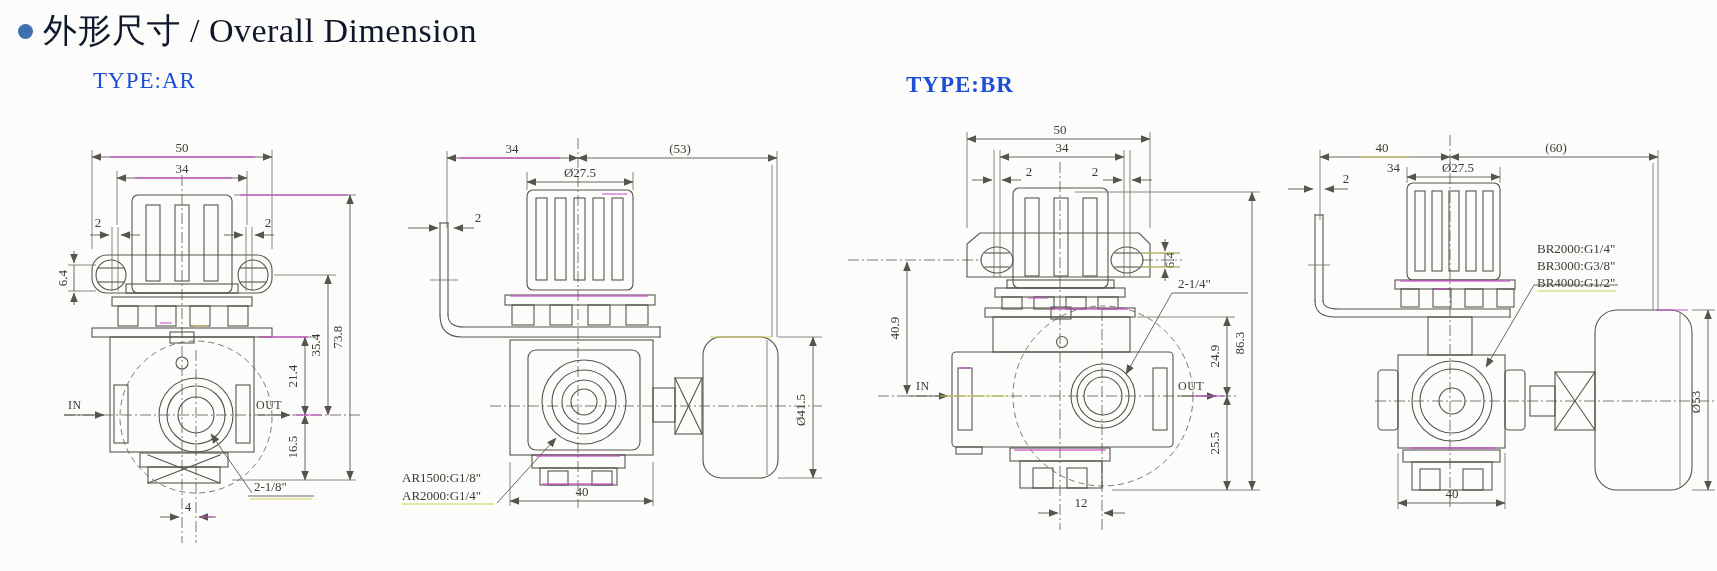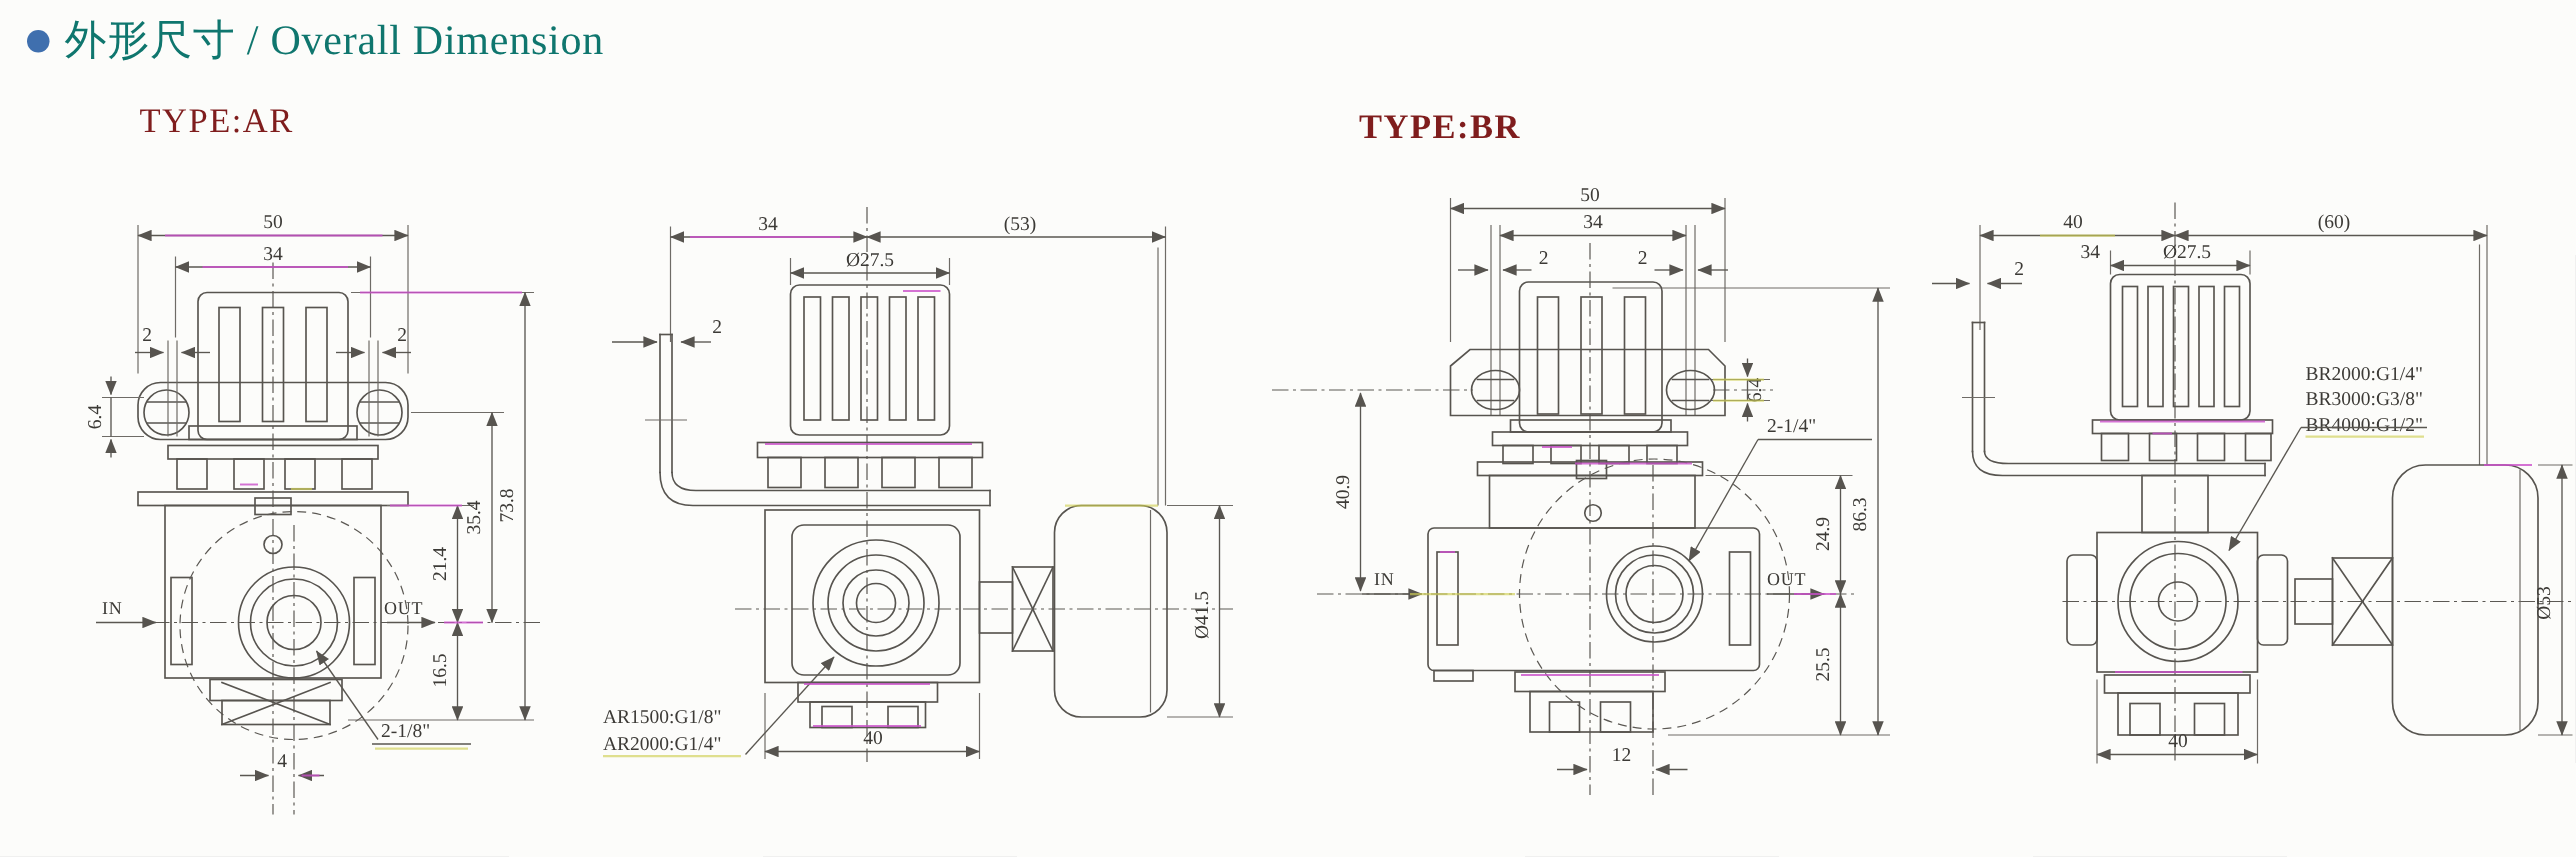--- a/index.html
+++ b/index.html
@@ -1,21 +1,21 @@
 <!DOCTYPE html>
 <html><head>
 <meta charset="utf-8">
 <style>
   html,body{margin:0;padding:0;background:#e8e8e6;}
   .canvas{position:relative;width:1717px;height:571px;background:#fcfcfa;overflow:hidden;
           font-family:"Liberation Serif",serif;}
   .header{position:absolute;left:18px;top:8px;display:flex;align-items:center;gap:10px;}
   .bullet{width:15px;height:15px;border-radius:50%;background:#3f6fae;display:inline-block;}
-  .title-text{font-size:28px;color:#0f766e;letter-spacing:0.5px;text-align:center;}
-  .type-label{position:absolute;font-size:23px;color:#7f1d1d;letter-spacing:1px;}
+  .title-text{font-size:34px;color:#0f172a;letter-spacing:0.5px;text-align:center;}
+  .type-label{position:absolute;font-size:23px;color:#1d4ed8;letter-spacing:1px;}
   .type-ar{left:93px;top:68px;}
   .type-br{left:906px;top:72px;font-weight:bold;}
   svg{position:absolute;overflow:visible;}
   .ln{stroke:#57544f;stroke-width:1.1;fill:none;stroke-linecap:square;}
   .thin{stroke:#6e6b66;stroke-width:0.8;fill:none;}
   .dimln{stroke:#5a5751;stroke-width:0.9;fill:none;}
   .cl{stroke:#5b5853;stroke-width:0.8;fill:none;stroke-dasharray:11 3 2 3;}
   .dash{stroke:#5b5853;stroke-width:0.8;fill:none;stroke-dasharray:6 4;}
   .mag{stroke:#c94fc9;stroke-width:1.3;fill:none;opacity:0.8;}
   .yel{stroke:#cfcf54;stroke-width:1.5;fill:none;opacity:0.65;}

